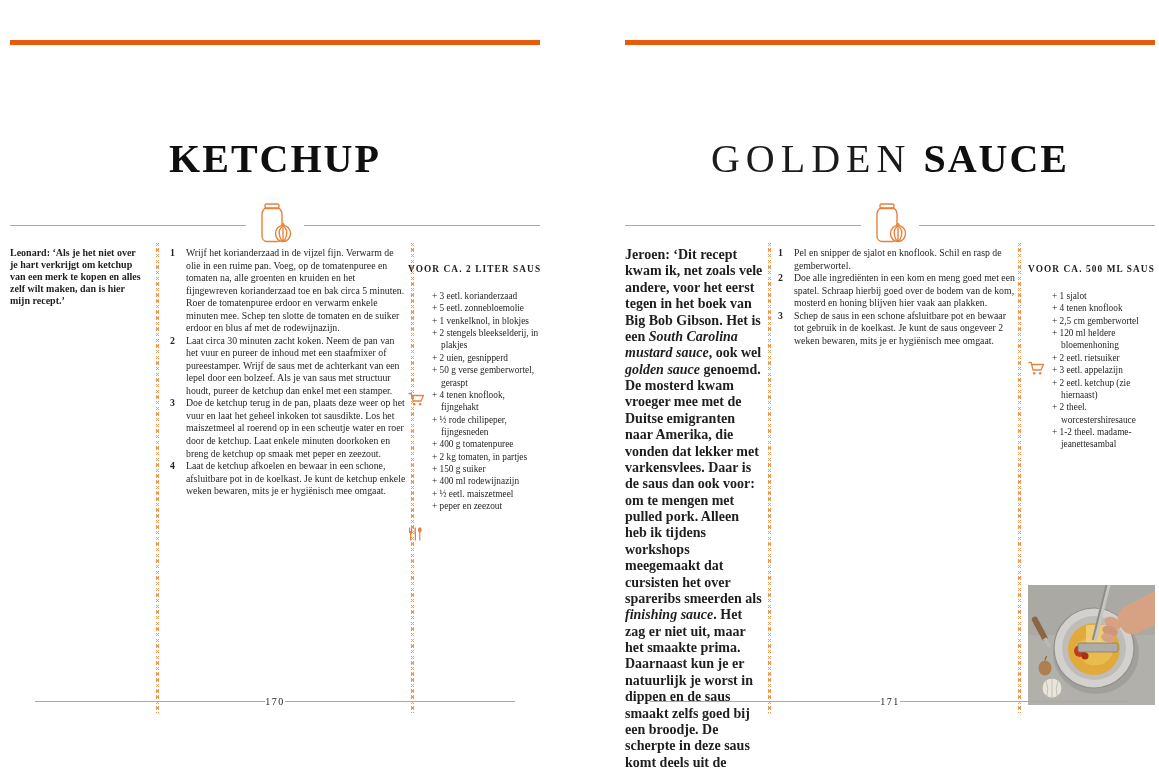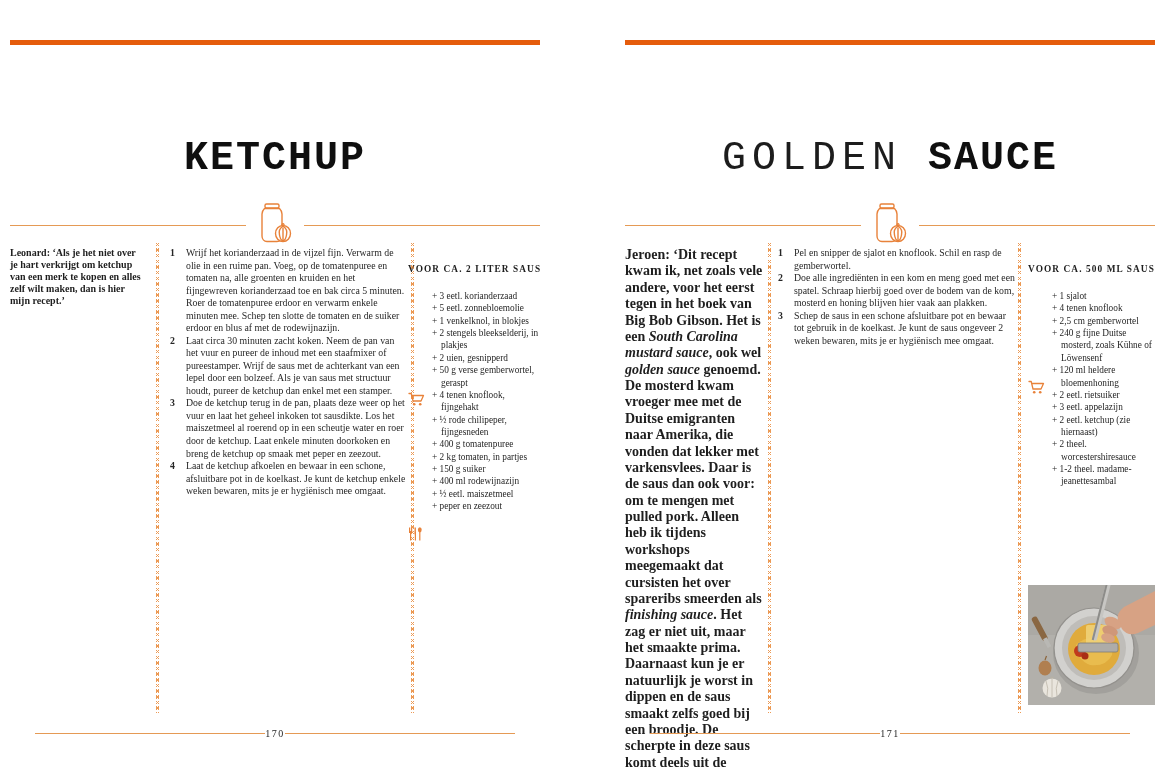--- a/index.html
+++ b/index.html
@@ -9,21 +9,21 @@
     overflow:hidden;
   }
   .page{position:absolute;top:0;height:769px;width:530px;}
   #page-left{left:10px;}
   #page-right{left:625px;}
 
   .top-bar{position:absolute;top:40px;left:0;right:0;height:5px;background:#e55c0c;}
 
   .title{
     position:absolute;top:112px;left:0;right:0;text-align:center;
-    font-family:Liberation Mono, monospace;
+    font-family:Liberation Serif, serif;
     font-weight:800;font-size:40px;line-height:1;color:#0f0f0f;letter-spacing:2px;
     white-space:nowrap;
   }
   .title .light{font-weight:300;letter-spacing:6px;color:#1c1c1c;}
   .title .heavy{font-weight:800;}
 
   .jar-row{
     position:absolute;top:203px;left:0;right:0;height:44px;
     display:flex;align-items:center;justify-content:center;gap:12px;
   }
@@ -63,21 +63,21 @@
   .ing-row{display:flex;gap:5px;margin-bottom:14px;align-items:center;}
   .ing-row .icon-cell{width:19px;flex:0 0 19px;padding-top:1px;}
   .ing-row ul{margin:0;padding:0;list-style:none;font-size:9.3px;line-height:1.33;flex:1;}
   .ing-row li{padding-left:9px;text-indent:-9px;}
 
   .photo{position:absolute;top:585px;left:403px;width:127px;height:120px;}
   .photo svg{display:block;}
 
   .bottom-row{
     position:absolute;top:695px;left:25px;right:25px;height:12px;
-    display:flex;align-items:center;margin-top:32px;
+    display:flex;align-items:center;
   }
   .pagenum{font-size:10px;letter-spacing:1.5px;color:#262626;}
 </style>
 </head>
 <body>
 
 <section class="page" id="page-left">
   <div class="top-bar"></div>
 
   <h1 class="title"><span class="heavy">KETCHUP</span></h1>
@@ -235,21 +235,20 @@
           <path d="M1 1.5 H3.2 L5 9 H13 L15.5 3.5 H4"></path>
           <circle cx="6.2" cy="12.3" r="1.3" fill="#e8823a" stroke="none"></circle>
           <circle cx="12.2" cy="12.3" r="1.3" fill="#e8823a" stroke="none"></circle>
         </svg>
       </span>
       <ul>
 
       <li>+ 1 sjalot</li>
           <li>+ 4 tenen knoflook</li>
           <li>+ 2,5 cm gemberwortel</li>
-          <li>+ 240 g fijne Duitse mosterd, zoals Kühne of Löwensenf</li>
           <li>+ 120 ml heldere bloemenhoning</li>
           <li>+ 2 eetl. rietsuiker</li>
           <li>+ 3 eetl. appelazijn</li>
           <li>+ 2 eetl. ketchup (zie hiernaast)</li>
           <li>+ 2 theel. worcestershiresauce</li>
           <li>+ 1-2 theel. madame-jeanettesambal</li>
         </ul>
     </div>
   </div>
 

